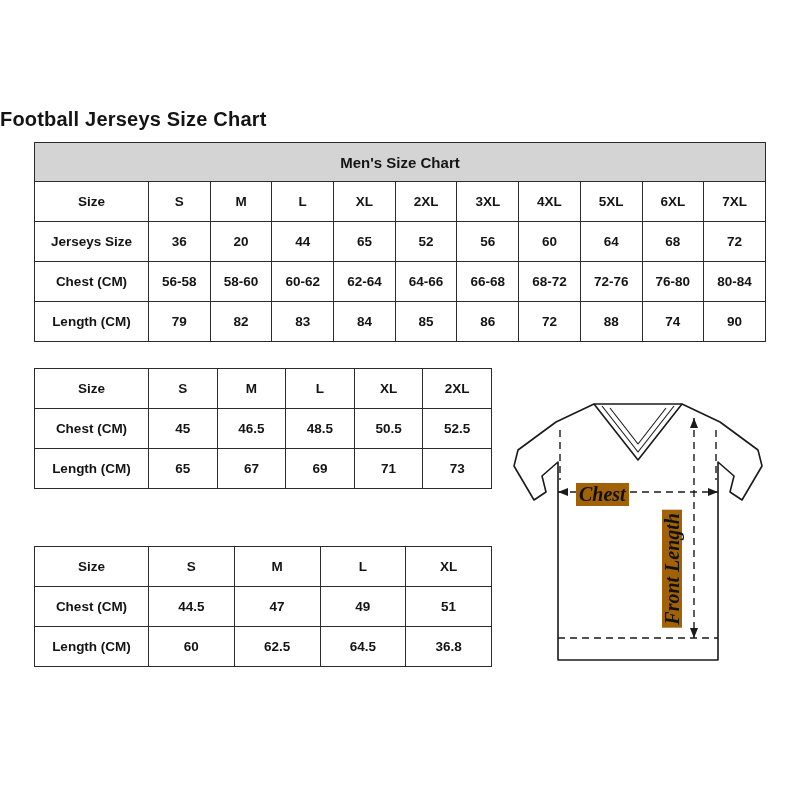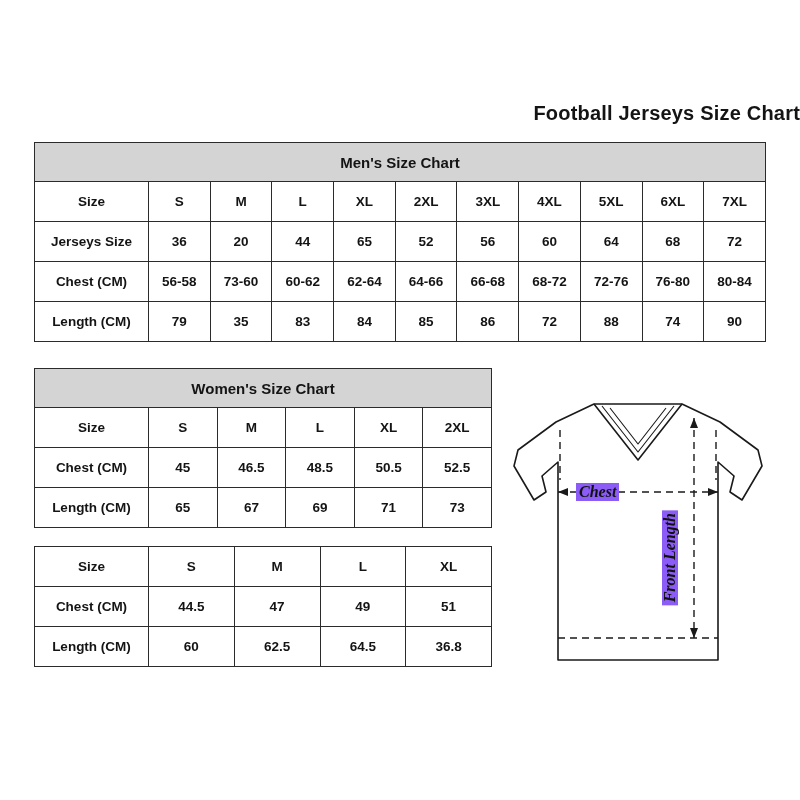--- a/index.html
+++ b/index.html
@@ -15,24 +15,24 @@
     position: relative;
     overflow: hidden;
   }
   #page {
     position: relative;
     width: 800px;
     height: 800px;
   }
   .page-title {
     position: absolute;
-    top: 102px;
+    top: 108px;
     left: 0;
     width: 800px;
-    text-align: right;
+    text-align: left;
     font-size: 20px;
     font-weight: bold;
     letter-spacing: 0.2px;
     color: #141414;
   }
 
   table.size-table {
     border-collapse: collapse;
     table-layout: fixed;
     background: #ffffff;
@@ -101,23 +101,23 @@
     left: 498px;
     top: 388px;
     width: 280px;
     height: 300px;
   }
   .diagram-label {
     position: absolute;
     font-family: "Liberation Serif", serif;
     font-style: italic;
     font-weight: bold;
-    font-size: 16px;
+    font-size: 20px;
     color: #111;
-    background: #8b5cf6;
+    background: #a16207;
     padding: 0 3px;
   }
   #chest-label {
     left: 78px;
     top: 95px;
   }
   #front-length-label {
     left: 164px;
     top: 122px;
     writing-mode: vertical-rl;
@@ -173,34 +173,34 @@
           <td>52</td>
           <td>56</td>
           <td>60</td>
           <td>64</td>
           <td>68</td>
           <td>72</td>
         </tr>
         <tr>
           <td class="row-label">Chest (CM)</td>
           <td>56-58</td>
-          <td>73-60</td>
+          <td>58-60</td>
           <td>60-62</td>
           <td>62-64</td>
           <td>64-66</td>
           <td>66-68</td>
           <td>68-72</td>
           <td>72-76</td>
           <td>76-80</td>
           <td>80-84</td>
         </tr>
         <tr>
           <td class="row-label">Length (CM)</td>
           <td>79</td>
-          <td>35</td>
+          <td>82</td>
           <td>83</td>
           <td>84</td>
           <td>85</td>
           <td>86</td>
           <td>72</td>
           <td>88</td>
           <td>74</td>
           <td>90</td>
         </tr>
       </tbody>
@@ -210,21 +210,20 @@
   <div id="womens-wrap">
     <table class="size-table" id="womens-table">
       <colgroup>
         <col class="label">
         <col>
           <col>
           <col>
           <col>
           <col>
       </colgroup>
-      <caption>Women's Size Chart</caption>
       <tbody>
         <tr>
           <td class="row-label">Size</td>
           <td>S</td>
           <td>M</td>
           <td>L</td>
           <td>XL</td>
           <td>2XL</td>
         </tr>
         <tr>

